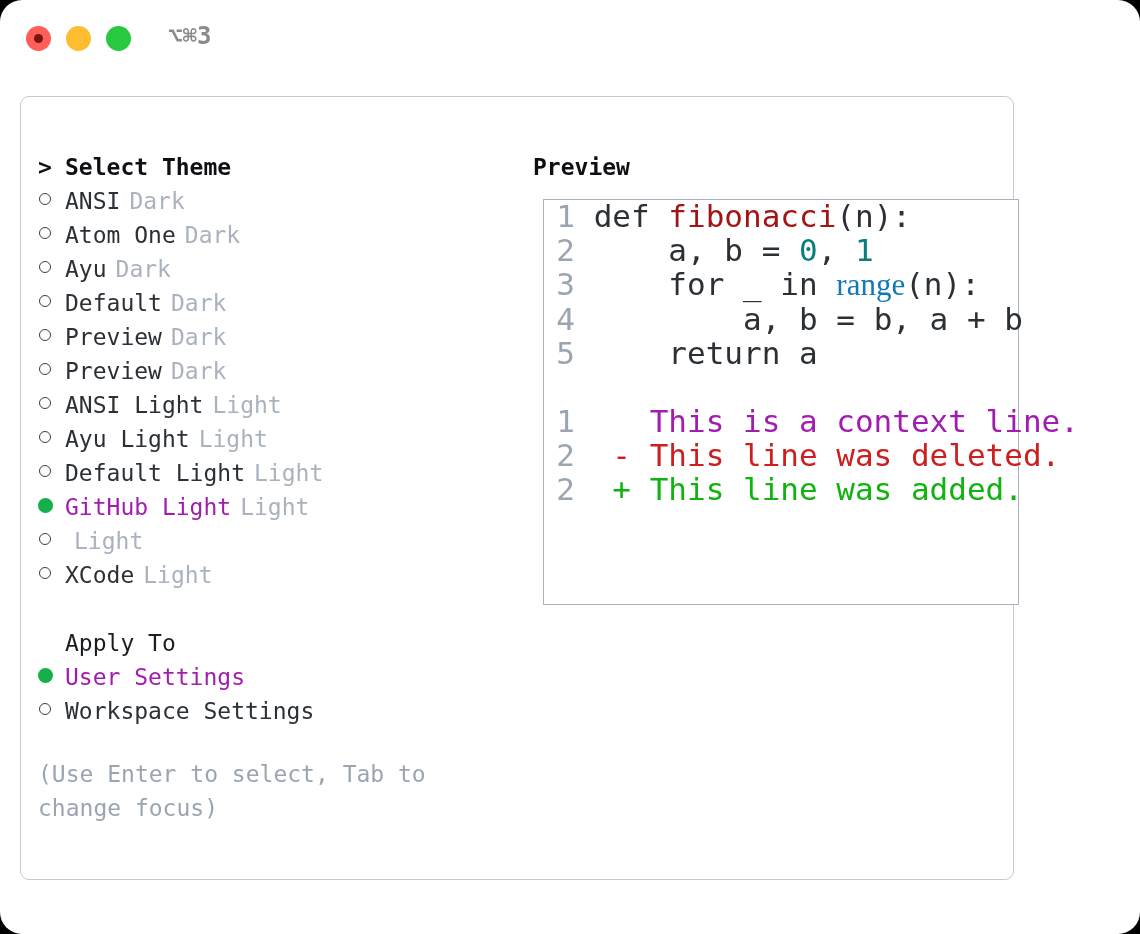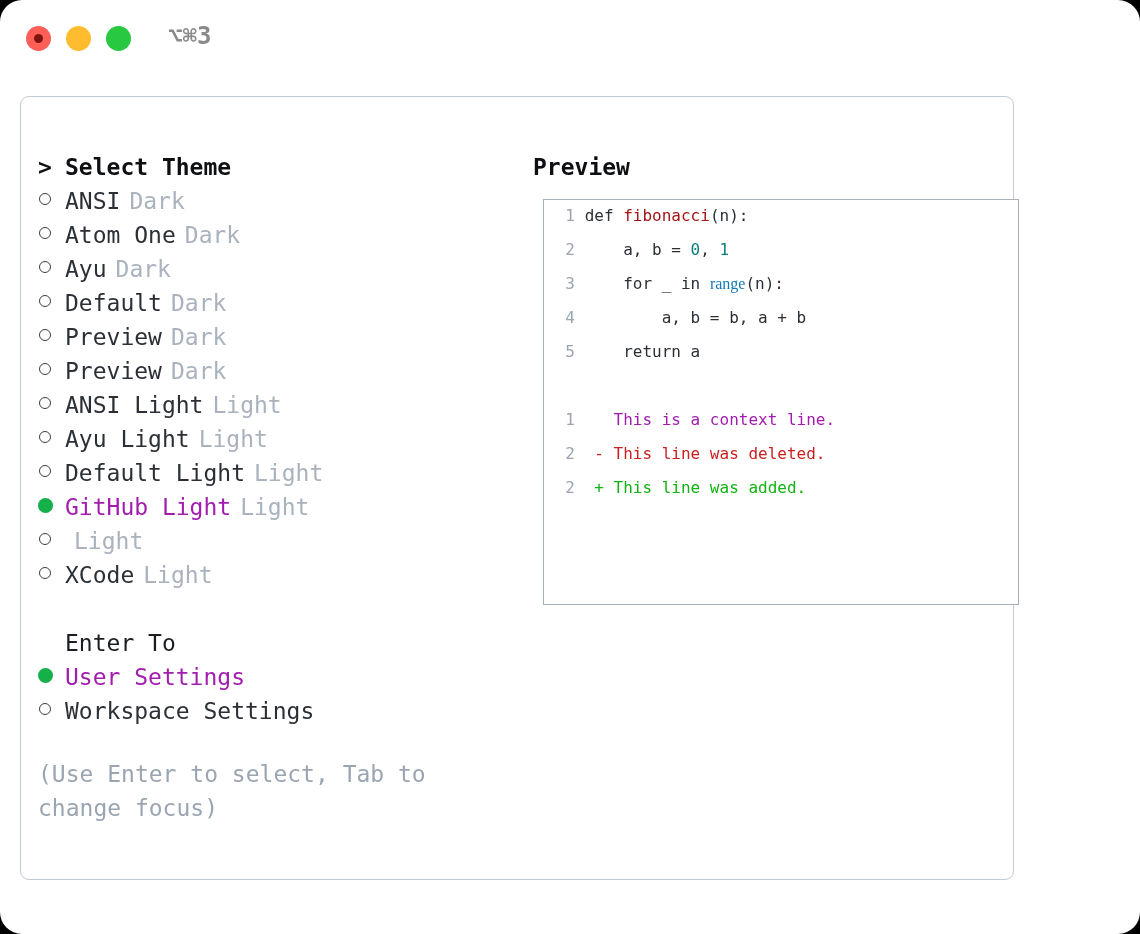--- a/index.html
+++ b/index.html
@@ -172,21 +172,21 @@
     height: 406px;
     border: 1.5px solid #a8b2bd;
     box-sizing: border-box;
     background: #ffffff;
   }
   .code-area {
     position: absolute;
     left: 20px;
     top: 49px;
     white-space: pre;
-    font-size: 16px;
+    font-size: 31px;
     line-height: 34px;
   }
   .code-line { white-space: pre; }
   .ln {
     color: #9aa5b1;
     display: inline-block;
     width: 22px;
     text-align: right;
   }
   .tok-plain   { color: #2b3036; }
@@ -232,21 +232,21 @@
           <div class="row"><span class="marker bullet-hollow"></span><span class="label">Default Light</span><span class="suffix">Light</span></div>
           <div class="row"><span class="marker bullet-filled"></span><span class="label-green">GitHub Light</span><span class="suffix">Light</span></div>
           <div class="row"><span class="marker bullet-hollow"></span><span class="suffix">Light</span></div>
           <div class="row"><span class="marker bullet-hollow"></span><span class="label">XCode</span><span class="suffix">Light</span></div>
         </div>
 
       <div class="spacer-sm"></div>
 
       <div class="row">
         <span class="marker"></span>
-        <span class="section-head">Enter To</span>
+        <span class="section-head">Apply To</span>
       </div>
 
       <div id="apply-list">
           <div class="row"><span class="marker bullet-filled"></span><span class="label-green">User Settings</span></div>
           <div class="row"><span class="marker bullet-hollow"></span><span class="label">Workspace Settings</span></div>
         </div>
 
     </div>
 
     <div class="hint">(Use Enter to select, Tab to change focus)</div>

